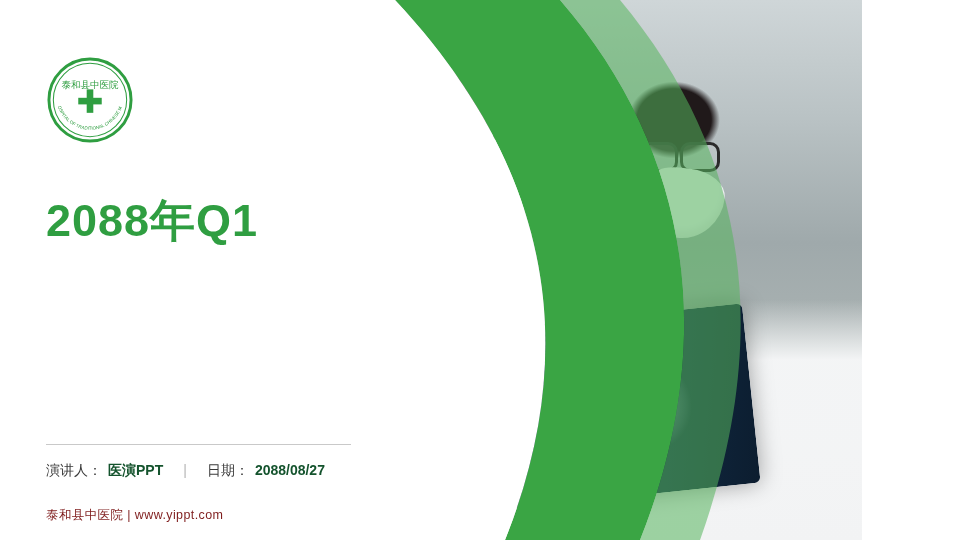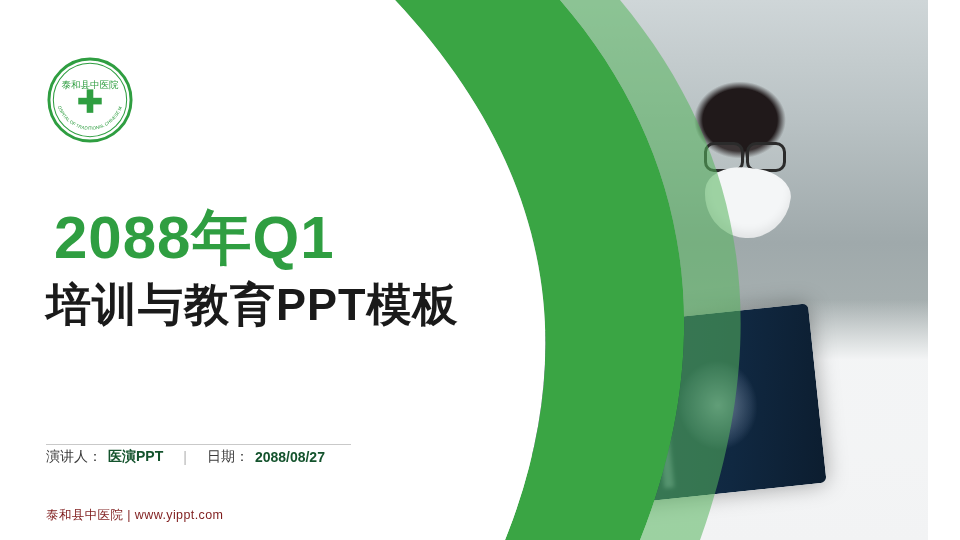--- a/index.html
+++ b/index.html
@@ -5,21 +5,21 @@
   html, body {
     margin: 0;
     padding: 0;
     background: #ffffff;
   }
   body {
     font-family: "Liberation Sans", "DejaVu Sans", sans-serif;
   }
   #slide {
     position: relative;
-    width: 928px;
+    width: 862px;
     height: 540px;
     overflow: hidden;
     background: #ffffff;
   }
 
   
   .photo-wrap {
     position: absolute;
     top: 0;
     right: 0;
@@ -116,26 +116,26 @@
     width: 88px;
     height: 88px;
   }
   .title-block {
     position: absolute;
     left: 46px;
     top: 196px;
     width: 430px;
   }
   .title-line1 {
-    font-size: 60px;
+    font-size: 45px;
     font-weight: bold;
     color: #2f9e41;
     letter-spacing: 1px;
     line-height: 1.12;
-    margin: 8px;
+    margin: 0;
   }
   .title-line2 {
     font-size: 45px;
     font-weight: bold;
     color: #1a1a1a;
     letter-spacing: 1px;
     line-height: 1.15;
     margin: 2px 0 0 0;
   }
   .subtitle {
@@ -150,25 +150,25 @@
     position: absolute;
     left: 46px;
     top: 444px;
     width: 305px;
     height: 1px;
     background: #c9c9c9;
   }
   .meta {
     position: absolute;
     left: 46px;
-    top: 448px;
+    top: 462px;
     font-size: 14px;
     color: #2b2b2b;
     display: flex;
-    align-items: center;
+    align-items: flex-start;
     gap: 6px;
   }
   .meta .label { color: #3a3a3a; }
   .meta .value { font-weight: bold; color: #14532d; }
   .meta .sep {
     display: inline-block;
     margin: 0 14px;
     color: #b6b6b6;
   }
   .footer {
@@ -221,21 +221,20 @@
     </g>
 
     <path id="arcpath" d="M16,68 A46,46 0 0 0 104,68" fill="none" stroke="none"></path>
     <text font-size="6.2" fill="#2f9e41" font-family="'Liberation Sans', sans-serif">
       <textPath href="#arcpath" startOffset="50%" text-anchor="middle">TAIHE HOSPITAL OF TRADITIONAL CHINESE MEDICINE</textPath>
     </text>
   </svg>
 
   <div class="title-block">
     <div class="title-line1">2088年Q1</div>
-    <div class="title-line2">培训与教育PPT模板</div>
   </div>
 
 
   <div class="rule"></div>
 
   <div class="meta">
     <span class="label">演讲人：</span>
     <span class="value">医演PPT</span>
     <span class="sep">|</span>
     <span class="label">日期：</span>

